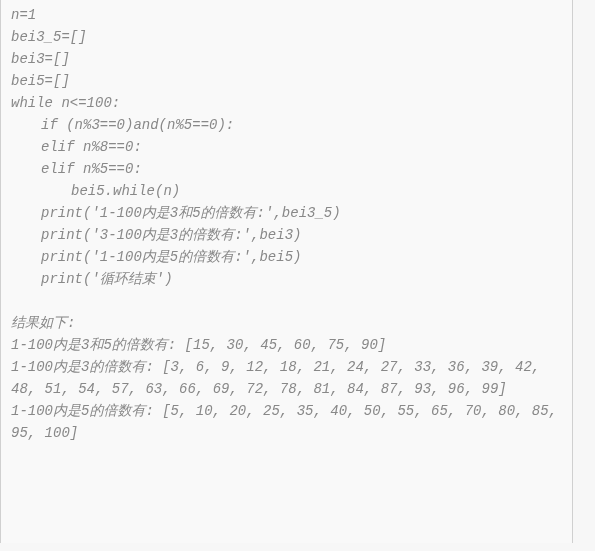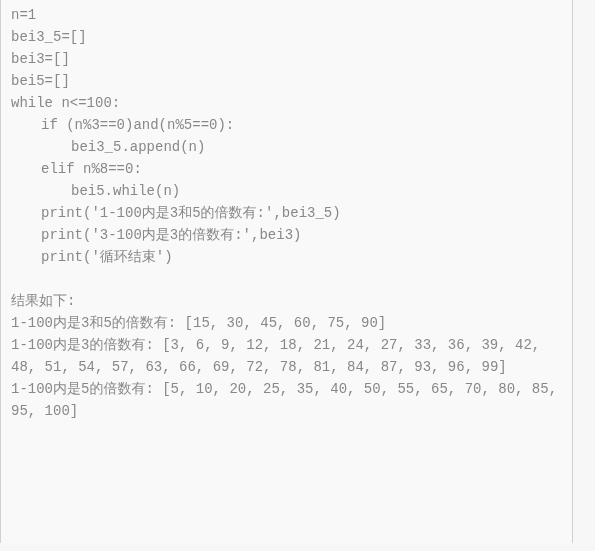--- a/index.html
+++ b/index.html
@@ -16,39 +16,41 @@
       border-right: 1px solid #d0d0d0;
       padding: 4px 10px;
       width: 573px;
       min-height: 543px;
       box-sizing: border-box;
       background: #f9f9f9;
       word-wrap: break-word;
     }
     .line {
       white-space: pre-wrap;
+      font-style: italic;
     }
     .ind1 { padding-left: 30px; }
     .ind2 { padding-left: 60px; }
   </style>
 </head>
 <body>
 
 <div class="container">
   <div class="line">n=1</div>
   <div class="line">bei3_5=[]</div>
   <div class="line">bei3=[]</div>
   <div class="line">bei5=[]</div>
   <div class="line">while n&lt;=100:</div>
   <div class="line ind1">if (n%3==0)and(n%5==0):</div>
-  <div class="line ind2">bei3_5.append(n)</div>
   <div class="line ind1">elif n%8==0:</div>
+  <div class="line ind1">elif n%5==0:</div>
   <div class="line ind2">bei5.while(n)</div>
   <div class="line ind1">print('1-100内是3和5的倍数有:',bei3_5)</div>
   <div class="line ind1">print('3-100内是3的倍数有:',bei3)</div>
+  <div class="line ind1">print('1-100内是5的倍数有:',bei5)</div>
   <div class="line ind1">print('循环结束')</div>
   <div class="line">&nbsp;</div>
   <div class="line">结果如下:</div>
   <div class="line">1-100内是3和5的倍数有: [15, 30, 45, 60, 75, 90]</div>
   <div class="line">1-100内是3的倍数有: [3, 6, 9, 12, 18, 21, 24, 27, 33, 36, 39, 42, 48, 51, 54, 57, 63, 66, 69, 72, 78, 81, 84, 87, 93, 96, 99]</div>
   <div class="line">1-100内是5的倍数有: [5, 10, 20, 25, 35, 40, 50, 55, 65, 70, 80, 85, 95, 100]</div>
 
 </div>
 
 </body></html>

